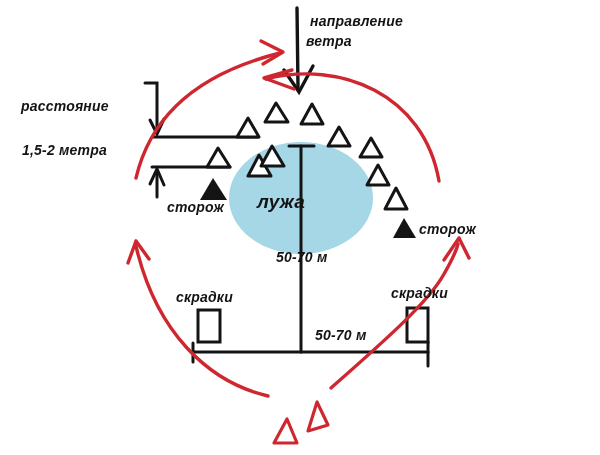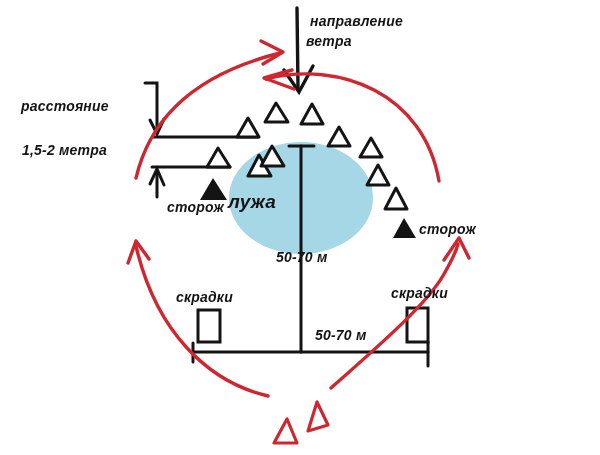--- a/index.html
+++ b/index.html
@@ -100,21 +100,21 @@
       <polygon points="317,402 308,431 328,425"></polygon>
     </g>
   </svg>
 
   <div class="lbl" style="left:310px;top:14px;">направление</div>
   <div class="lbl" style="left:306px;top:34px;">ветра</div>
 
   <div class="lbl" style="left:21px;top:99px;">расстояние</div>
   <div class="lbl" style="left:22px;top:117px;margin-top:26px;">1,5-2 метра</div>
 
-  <div class="lbl big" style="left:228px;top:192px;">лужа</div>
+  <div class="lbl big" style="left:257px;top:192px;">лужа</div>
 
   <div class="lbl" style="left:167px;top:200px;">сторож</div>
   <div class="lbl" style="left:419px;top:222px;">сторож</div>
 
   <div class="lbl" style="left:276px;top:250px;">50-70 м</div>
   <div class="lbl" style="left:315px;top:328px;">50-70 м</div>
 
   <div class="lbl" style="left:176px;top:290px;">скрадки</div>
   <div class="lbl" style="left:391px;top:286px;">скрадки</div>
 

